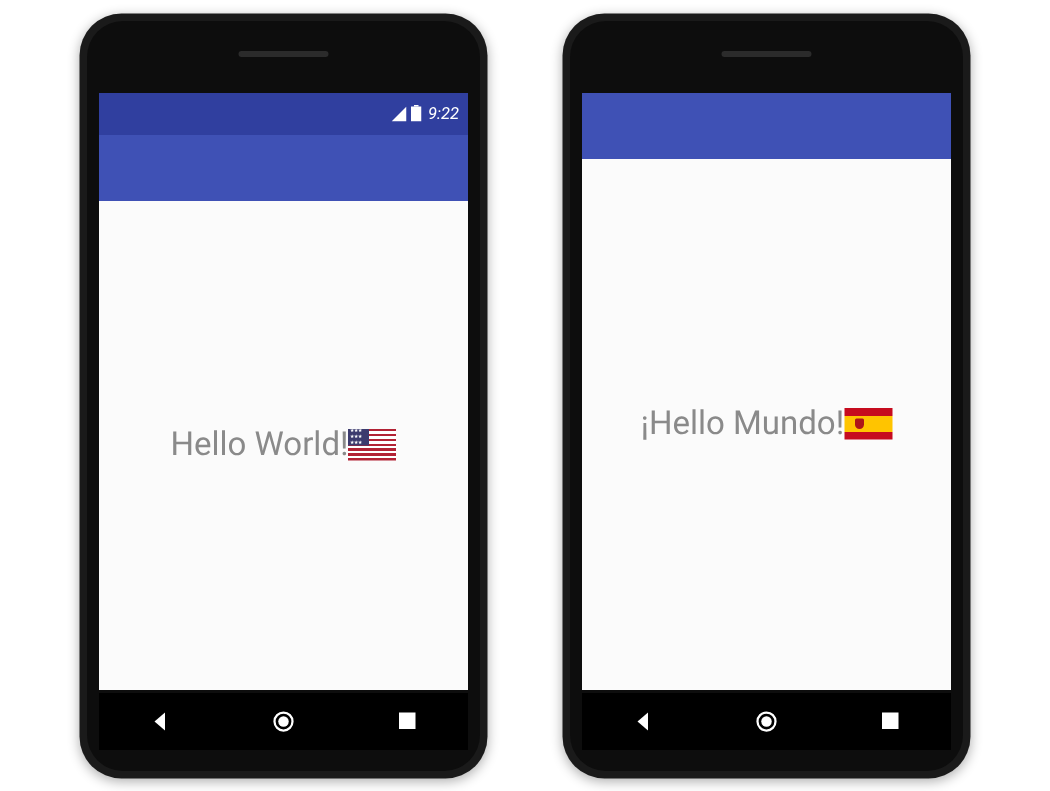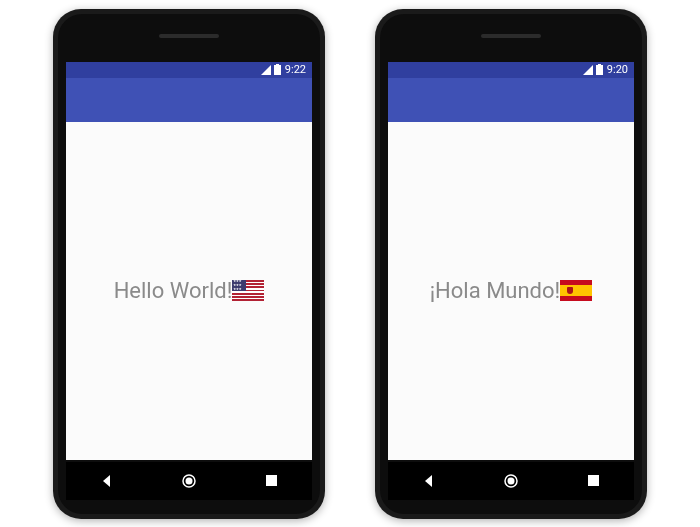--- a/index.html
+++ b/index.html
@@ -45,29 +45,30 @@
       top: 48px;
       left: 8px;
       right: 8px;
       bottom: 54px;
       background: #fbfbfb;
       display: flex;
       flex-direction: column;
       overflow: hidden;
     }
     .status-bar {
-      height: 16px;
+      height: 28px;
       background: #303f9f;
       display: flex;
       align-items: center;
       justify-content: flex-end;
       padding: 0 6px;
       gap: 3px;
       color: #fff;
       font-size: 10px;
+      font-style: italic;
     }
     .status-icon {
       color: #fff;
       display: inline-block;
     }
     .signal-icon svg, .battery-icon svg { display: block; }
     .app-bar {
       height: 44px;
       background: #3f51b5;
     }
@@ -219,37 +220,23 @@
           </svg>
       </div>
     </div>
   </div>
 </div>
 
 <div class="phone">
   <div class="phone-inner">
     <div class="speaker"></div>
     <div class="screen">
-      <div class="status-bar">
-        <span class="status-icon signal-icon">
-          <svg width="10" height="10" viewBox="0 0 10 10">
-              <path d="M0 10 L10 0 L10 10 Z" fill="#fff"></path>
-            </svg>
-        </span>
-        <span class="status-icon battery-icon">
-          <svg width="7" height="11" viewBox="0 0 7 11">
-              <rect x="0" y="1" width="7" height="10" fill="#fff"></rect>
-              <rect x="2" y="0" width="3" height="1" fill="#fff"></rect>
-            </svg>
-        </span>
-        <span class="clock">9:20</span>
-      </div>
       <div class="app-bar"></div>
       <div class="content">
-        <span class="greeting">¡Hola Mundo!</span>
+        <span class="greeting">¡Hello Mundo!</span>
         <span class="flag flag-spain"></span>
       </div>
     </div>
     <div class="nav-bar">
       <div class="nav-btn nav-back">
         <svg width="14" height="14" viewBox="0 0 14 14">
             <path d="M10 1 L3 7 L10 13 Z" fill="#fff"></path>
           </svg>
       </div>
       <div class="nav-btn nav-home">

